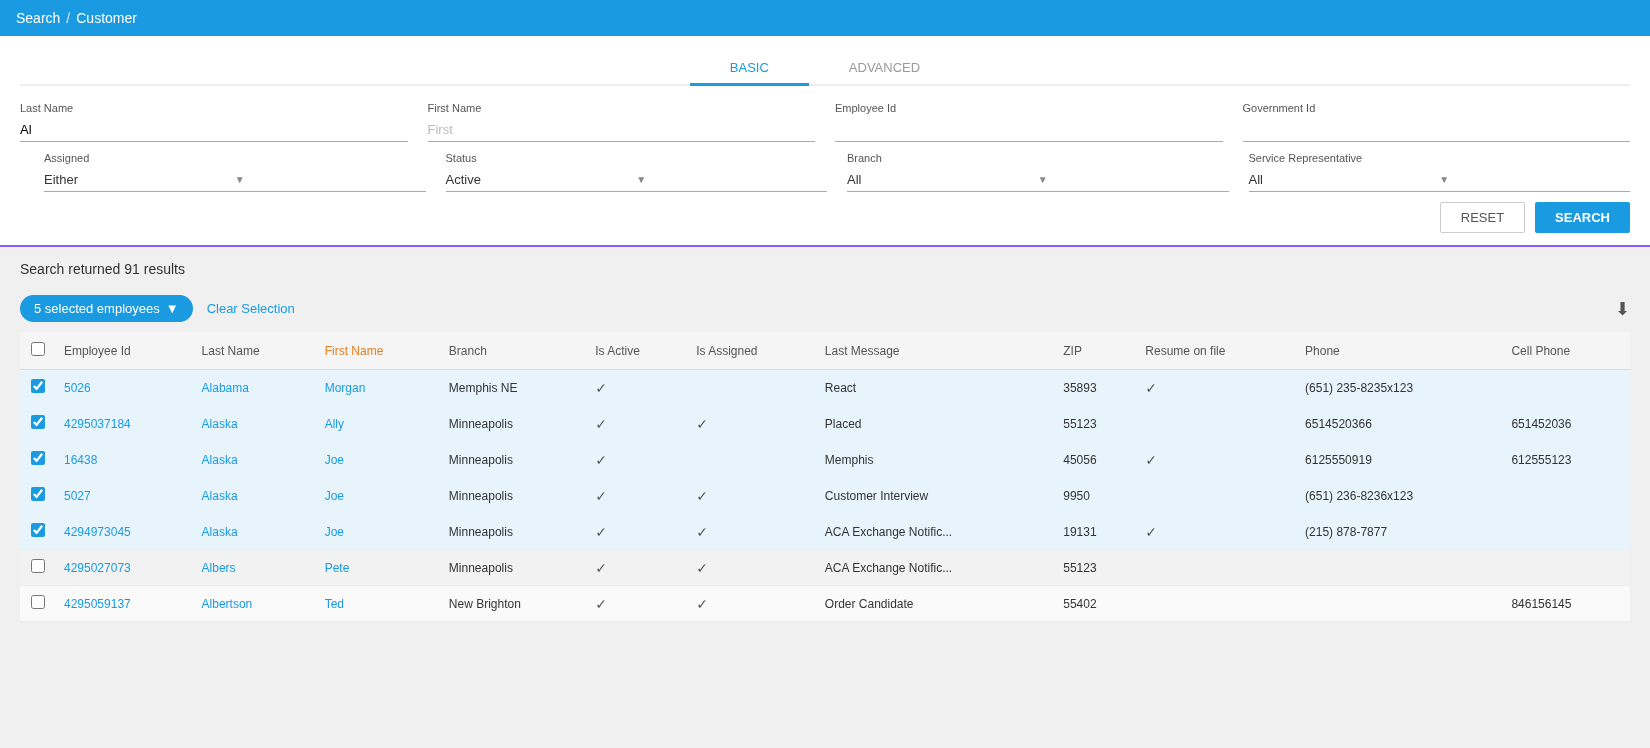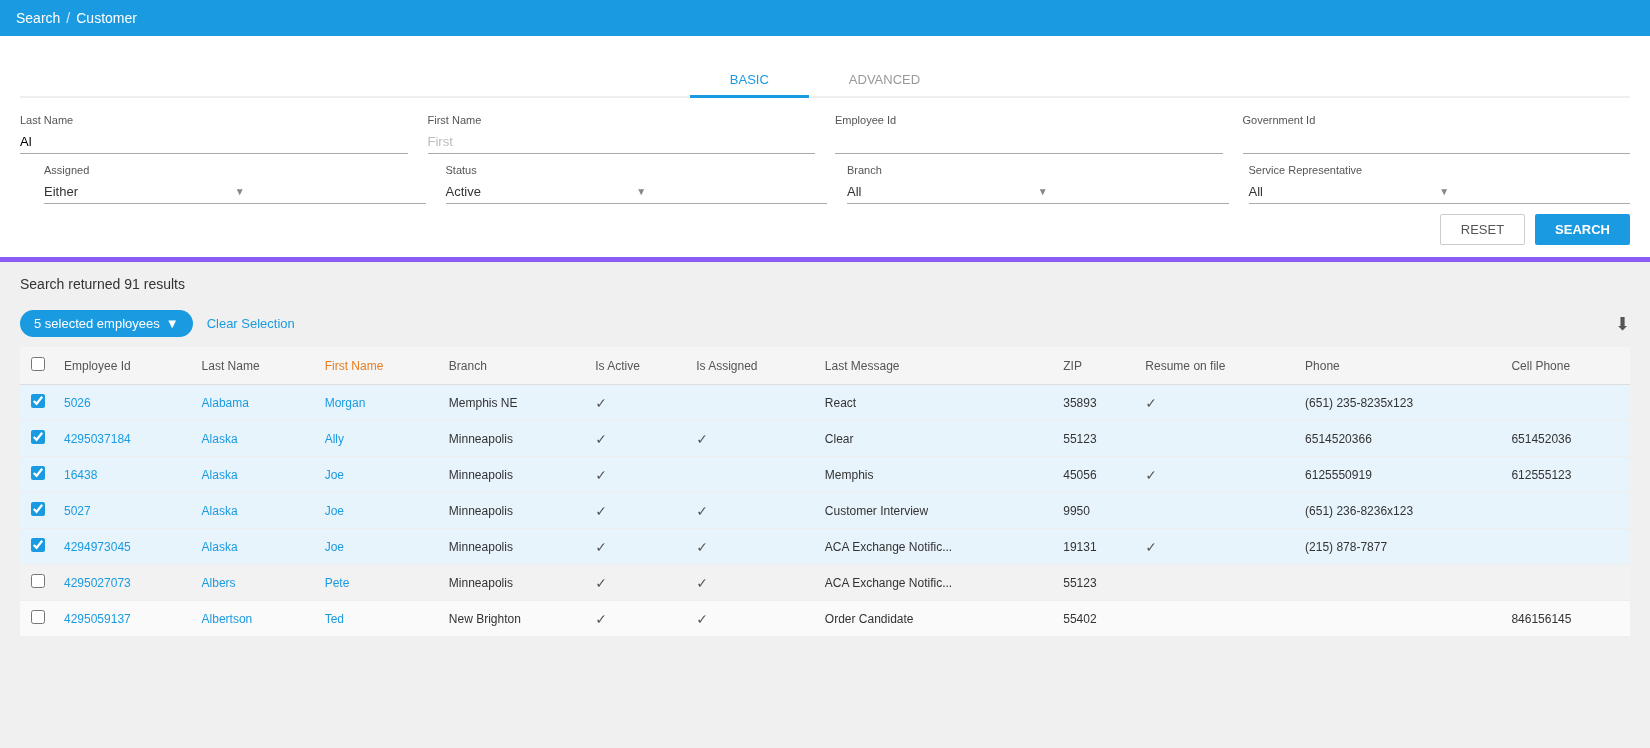--- a/index.html
+++ b/index.html
@@ -11,22 +11,22 @@
       padding: 10px 16px;
       font-size: 14px;
       display: flex;
       align-items: center;
       gap: 6px;
     }
     .top-bar .sep { opacity: 0.8; }
 
     .search-panel {
       background: white;
-      padding: 28px 20px 12px;
-      border-bottom: 5px solid #8b5cf6;
+      padding: 16px 20px 12px;
+      border-bottom: 2px solid #8b5cf6;
     }
 
     .tabs {
       display: flex;
       justify-content: center;
       gap: 0;
       margin-bottom: 16px;
       border-bottom: 2px solid #eee;
     }
     .tab {
@@ -319,21 +319,21 @@
             <td></td>
           </tr>
           <tr class="selected">
             <td class="checkbox-cell"><input type="checkbox" checked="" style=""></td>
             <td class="link">4295037184</td>
             <td class="link">Alaska</td>
             <td class="link">Ally</td>
             <td>Minneapolis</td>
             <td><span class="check-mark">✓</span></td>
             <td><span class="check-mark">✓</span></td>
-            <td>Clear</td>
+            <td>Placed</td>
             <td>55123</td>
             <td></td>
             <td>6514520366</td>
             <td>651452036</td>
           </tr>
           <tr class="selected">
             <td class="checkbox-cell"><input type="checkbox" checked="" style=""></td>
             <td class="link">16438</td>
             <td class="link">Alaska</td>
             <td class="link">Joe</td>

